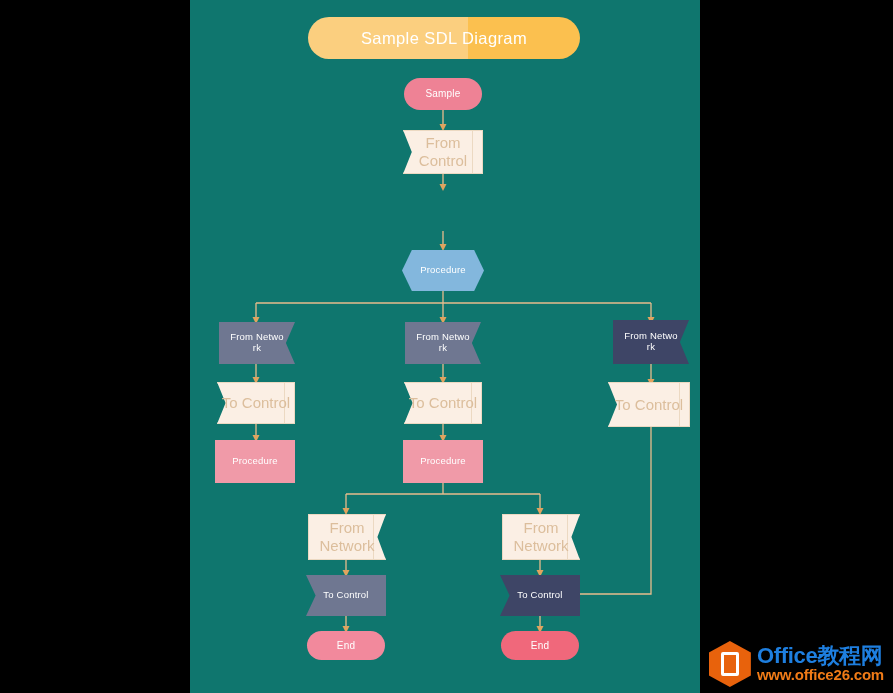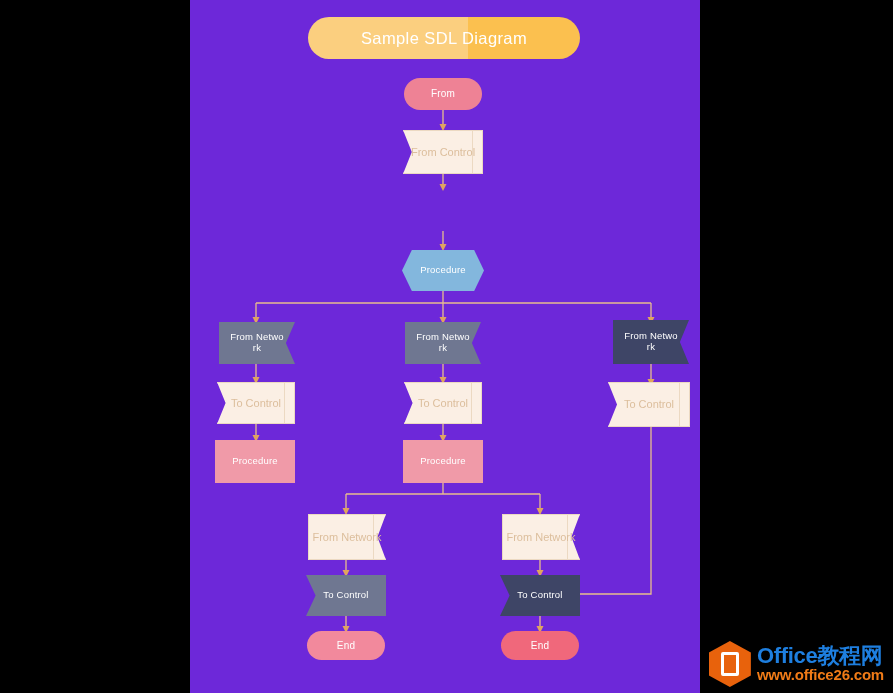--- a/index.html
+++ b/index.html
@@ -15,21 +15,21 @@
     font-family: "Liberation Sans", sans-serif;
   }
 
   
   #canvas {
     position: absolute;
     left: 190px;
     top: 0px;
     width: 510px;
     height: 693px;
-    background: #6d28d9;
+    background: #0f766e;
     overflow: hidden;
   }
 
   
   #wires {
     position: absolute;
     left: 0; top: 0;
     width: 510px;
     height: 693px;
     pointer-events: none;
@@ -141,21 +141,21 @@
     background: #ecd9c2;
   }
   .pale-wrap .txt {
     position: absolute;
     inset: 0;
     display: flex;
     align-items: center;
     justify-content: center;
     text-align: center;
     color: #dcbe9c;
-    font-size: 11px;
+    font-size: 15px;
     line-height: 1.18;
   }
 
   
   #watermark {
     position: absolute;
     right: 5px;
     bottom: 3px;
     height: 48px;
     display: flex;
@@ -261,21 +261,21 @@
 
     <path class="wire" d="M461,427 L461,594 L381,594"></path>
     <polygon class="arrowhead" points="376,594 383,590.5 383,597.5"></polygon>
   </svg>
 
   <div id="title-banner" style="background: linear-gradient(to right, rgb(251, 207, 127) 0%, rgb(251, 207, 127) 59%, rgb(251, 192, 79) 59%, rgb(251, 192, 79) 100%);">
     <span class="lbl">Sample SDL Diagram</span>
   </div>
 
   <div class="node pill pill-start" style="left:214px; top:78px; width:78px; height:32px;">
-    <span class="lbl">From</span>
+    <span class="lbl">Sample</span>
   </div>
 
   <div class="pale-wrap notch-left" style="left:213px; top:130px; width:80px; height:44px;">
     <div class="body"></div>
     <div class="rule" style="right:10px;"></div>
     <div class="txt">From Control</div>
   </div>
 
 
   <div class="node hex" style="left:212px; top:250px; width:82px; height:41px;">

